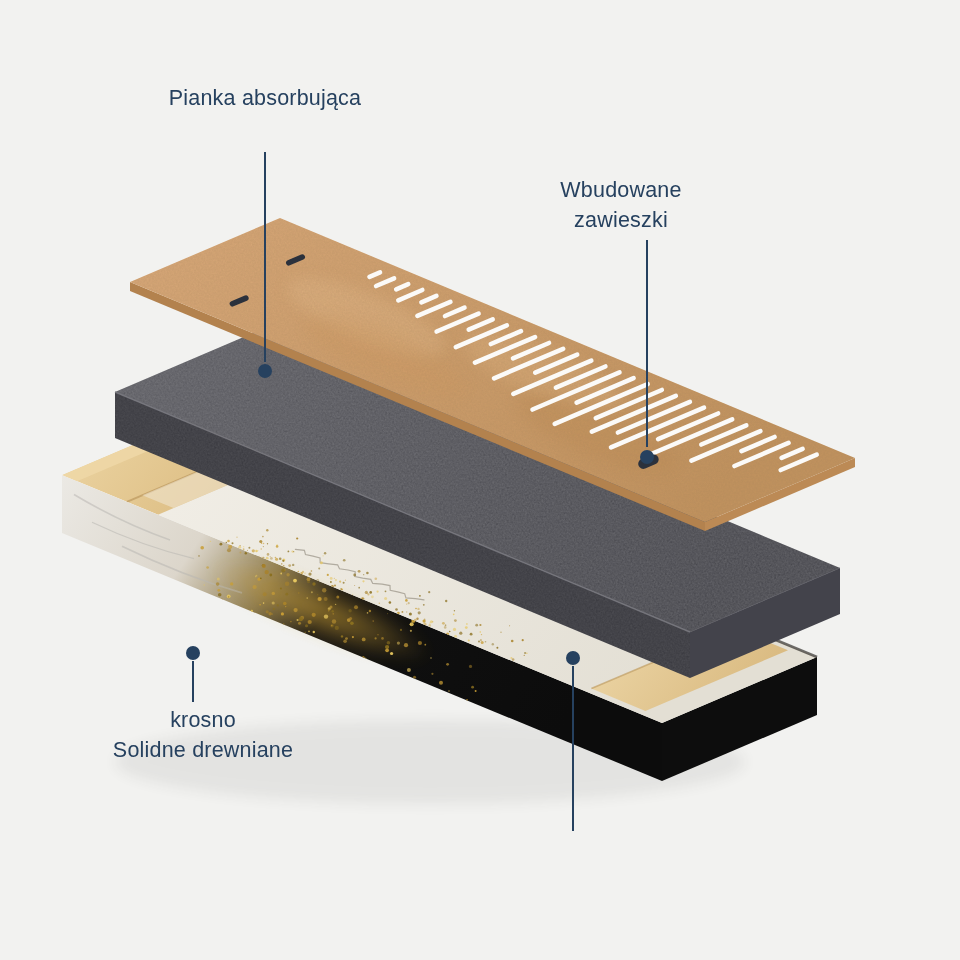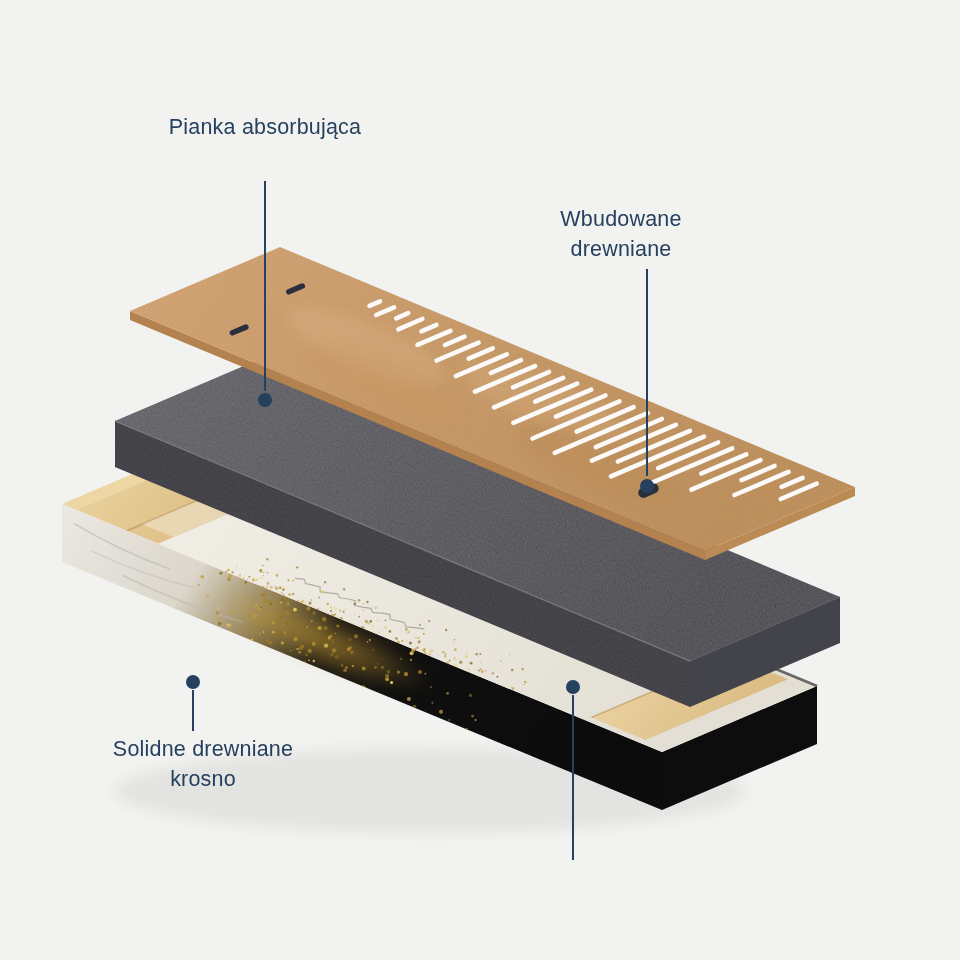--- a/index.html
+++ b/index.html
@@ -2,21 +2,21 @@
 <html style="--background: #f2f2f0; --accent-navy: #26415f; --board-tan: #d9a97a; --board-tan-dark: #c2935f; --board-edge: #b3824e; --board-edge-right: #bc8a55; --cutout-white: #fbfaf8; --hanger-dark: #2b313c; --foam-light: #5d5d63; --foam-dark: #47474d; --foam-front: #3a3a40; --foam-right: #43434b; --canvas-white: #f4f1ea; --canvas-shade: #e3dfd4; --wood-light: #eed7a6; --wood-mid: #d9b87c; --wood-dark: #c09e64; --glitter-gold: #c89d35; --glitter-light: #e7c75f; --glitter-deep: #8a6f1f; --marble-gray: #b9b7b2; --canvas-black: #111111;"><head>
 <meta charset="utf-8">
 <style>
   html, body { margin: 0; padding: 0; }
   body {
     width: 960px; height: 960px;
     background: var(--background, #f2f2f0);
     font-family: "Liberation Sans", sans-serif;
     overflow: hidden;
   }
-  .stage { position: relative; width: 960px; height: 826px; margin-top: 29px; }
+  .stage { position: relative; width: 960px; height: 826px; }
   .stage > svg { position: absolute; left: 0; top: 0; }
   .callout-label {
     position: absolute;
     transform: translateX(-50%);
     text-align: center;
     color: var(--accent-navy, #26415f);
     font-size: 21.5px;
     line-height: 1.38;
     letter-spacing: 0.2px;
     white-space: nowrap;
@@ -461,22 +461,22 @@
         <circle cx="573" cy="658" r="7" fill="#26415f"></circle>
       </g>
     </svg>
 
   <div class="callout-label" style="left:265px; top:84px">
     <div>Pianka absorbująca</div>
   </div>
 
   <div class="callout-label" style="left:621px; top:176px">
     <div>Wbudowane</div>
-    <div>drewniane</div>
+    <div>zawieszki</div>
   </div>
 
   <div class="callout-label" style="left:203px; top:706px">
+    <div>krosno</div>
     <div>Solidne drewniane</div>
-    <div>krosno</div>
   </div>
 
 
 </div>
 
 </body></html>

